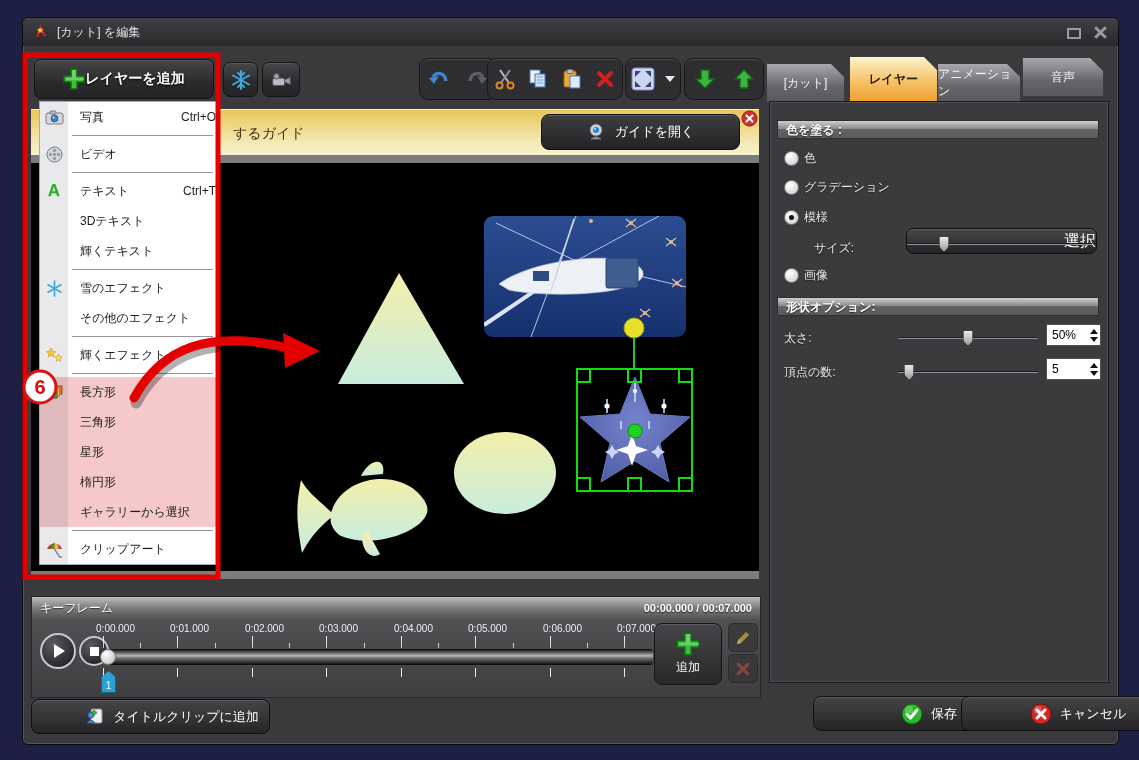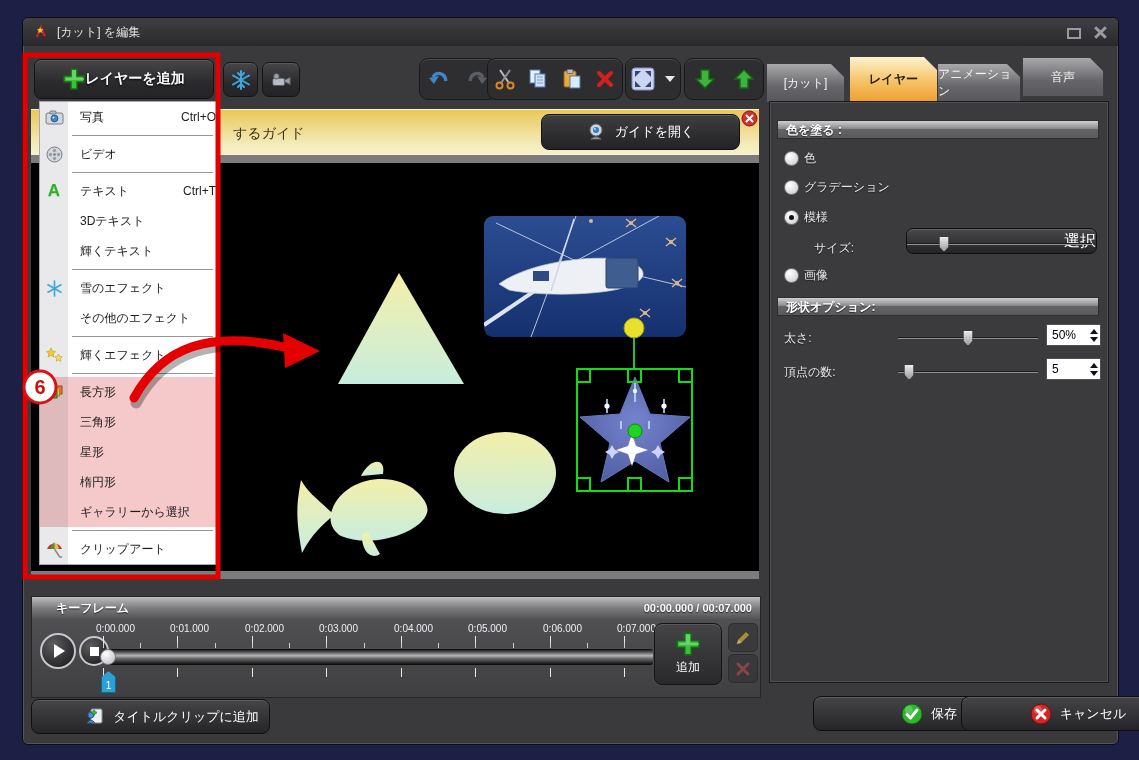--- a/index.html
+++ b/index.html
@@ -75,21 +75,21 @@
                  clip-path:polygon(0 0,100% 0,100% 60%,50% 100%,0 60%);}
   .spin{position:absolute;width:55px;height:22px;background:#fff;border:1px solid #505054;display:flex;box-sizing:border-box;}
   .spin .val{flex:1;font-size:12px;color:#000;padding:3px 0 0 5px;}
   .spin .arrows{width:13px;display:flex;flex-direction:column;align-items:center;justify-content:center;gap:3px;}
   .tri-up{width:0;height:0;border-left:4px solid transparent;border-right:4px solid transparent;border-bottom:5px solid #111;}
   .tri-dn{width:0;height:0;border-left:4px solid transparent;border-right:4px solid transparent;border-top:5px solid #111;}
   
   .timeline{position:absolute;left:8px;top:578px;width:728px;height:100px;border:1px solid #262628;}
   .tl-hdr{position:absolute;left:0;top:0;right:0;height:22px;
           background:linear-gradient(#bdbdbf,#77777a 55%,#545457);display:flex;align-items:center;}
-  .tl-hdr .t1{color:#fff;font-weight:bold;font-size:12px;margin-left:24px;text-shadow:0 1px 1px #222;}
+  .tl-hdr .t1{color:#fff;font-weight:normal;font-size:12px;margin-left:8px;text-shadow:0 1px 1px #222;}
   .tl-hdr .t2{color:#fff;font-weight:bold;font-size:11px;margin-left:auto;margin-right:8px;text-shadow:0 1px 1px #222;}
   .tl-body{position:absolute;left:0;top:22px;right:0;bottom:0;background:linear-gradient(#505053,#3f3f42);}
   .tick-label{position:absolute;top:4px;width:62px;text-align:right;font-size:10px;color:#eceff2;}
   .ticks{position:absolute;background-image:repeating-linear-gradient(90deg,#e8e8e8 0 1px,transparent 1px 74.5px);}
   .ticks.minor{background-image:repeating-linear-gradient(90deg,#cfcfcf 0 1px,transparent 1px 37.25px);}
   .track{position:absolute;left:76px;top:30px;width:545px;height:16px;border-radius:3px;
          background:linear-gradient(#050505,#b5b5b5 42%,#6e6e6e 58%,#050505);}
   .playhead{position:absolute;left:68px;top:30px;width:16px;height:16px;border-radius:50%;
             background:radial-gradient(circle at 35% 30%,#ffffff,#b9b9bd);border:1px solid #7b7b80;box-sizing:border-box;z-index:2;}
   .kf-tag{position:absolute;left:69px;top:52px;width:15px;height:22px;background:#2b9fd6;border:1px solid #10688f;

